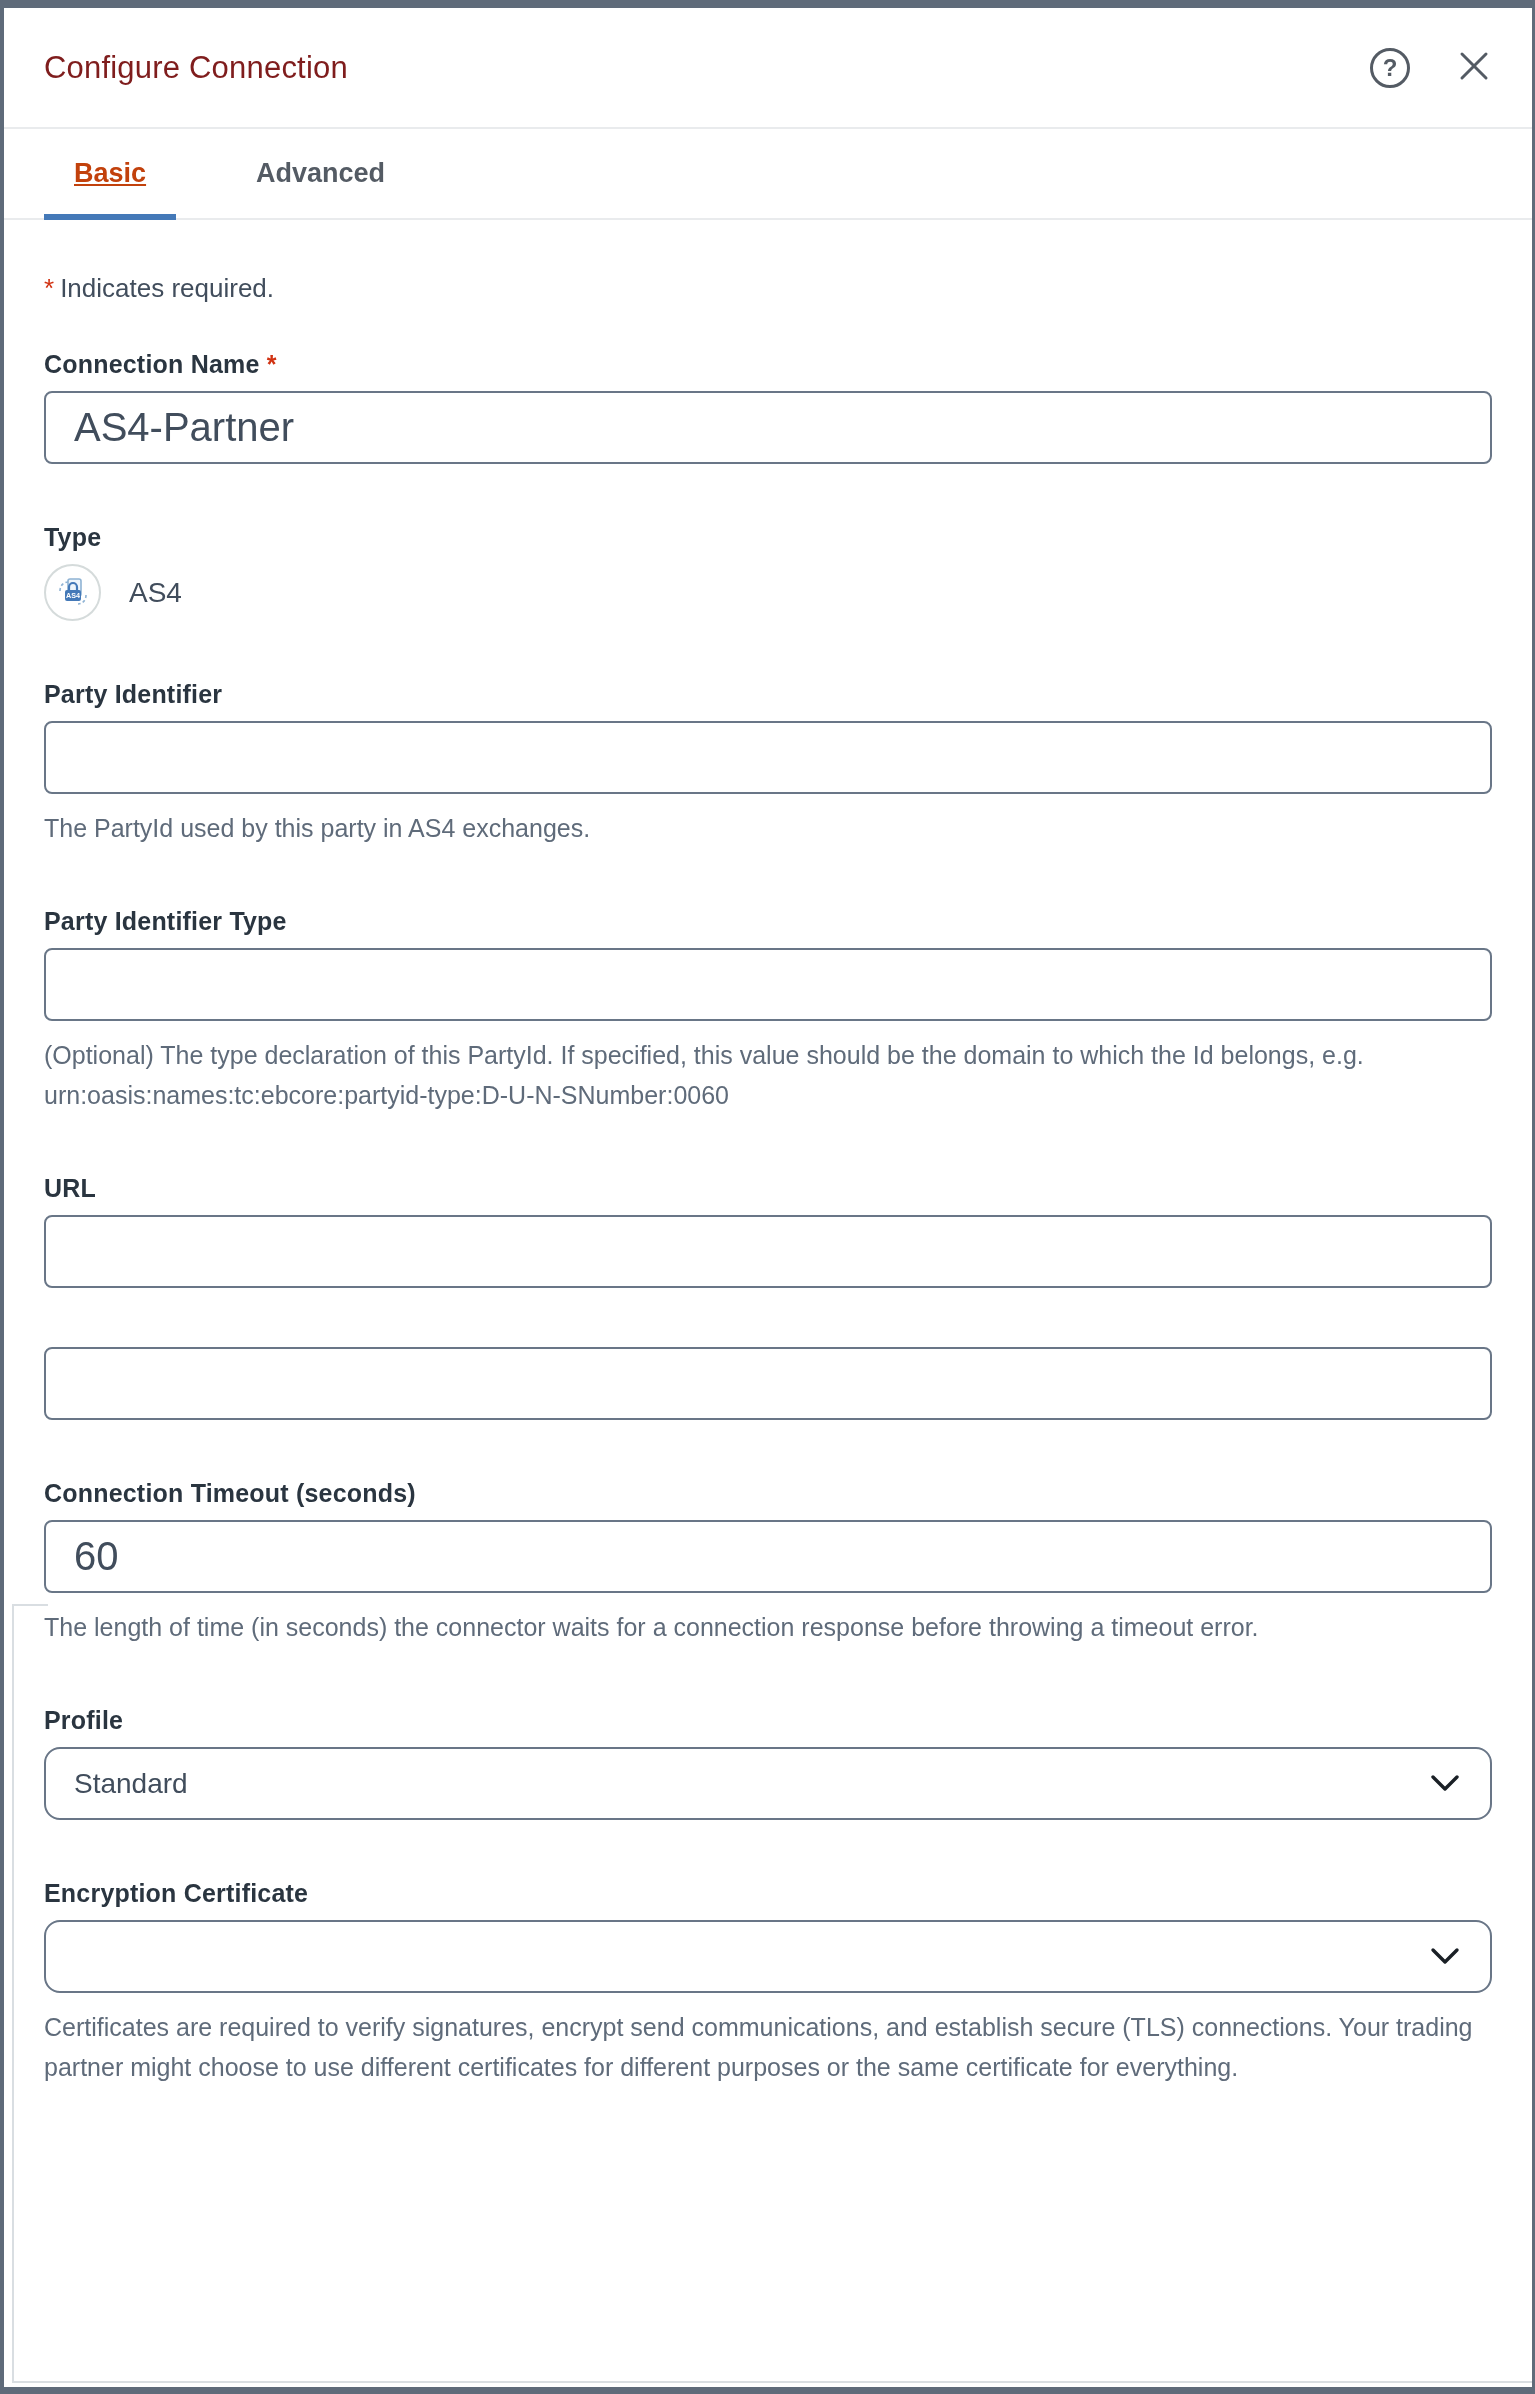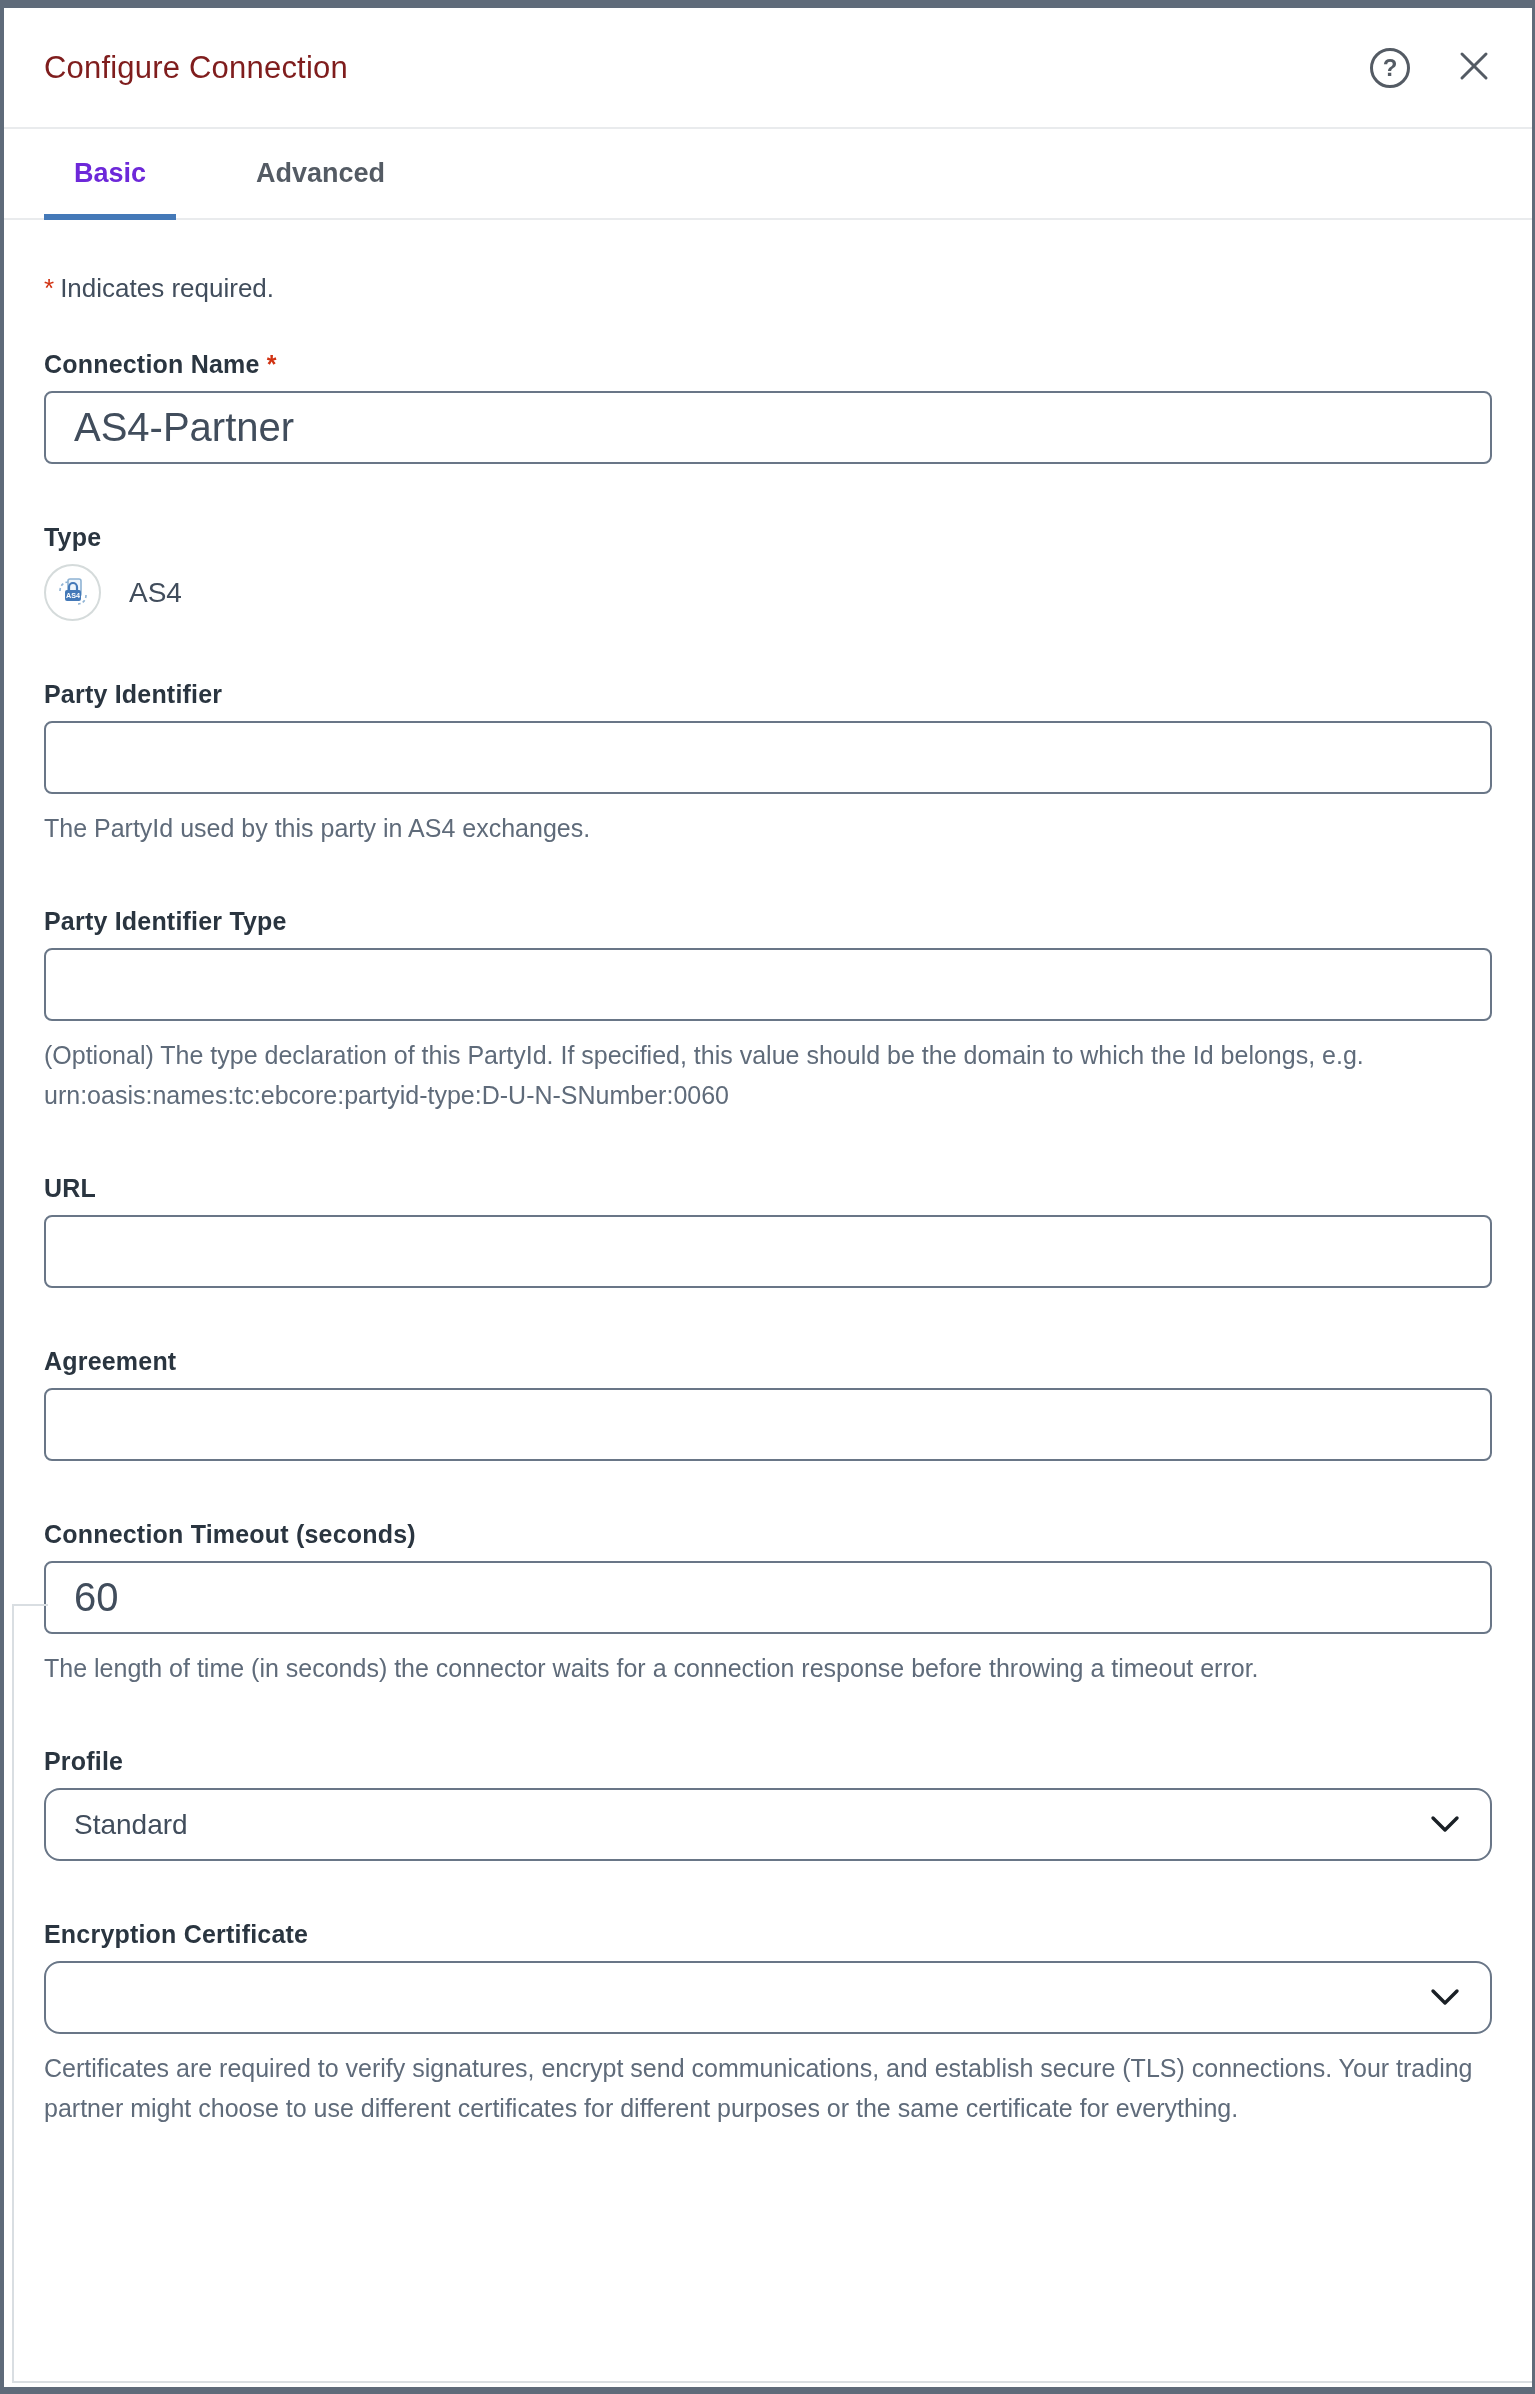--- a/index.html
+++ b/index.html
@@ -52,21 +52,21 @@
   }
   .tab {
     position: relative;
     display: flex; align-items: center;
     padding: 0 30px;
     font-size: 27px; font-weight: 700;
     color: #545b64;
     cursor: pointer;
   }
   .tab + .tab { margin-left: 50px; }
-  .tab.active { color: #6d28d9; }
+  .tab.active { color: #c2410c; text-decoration: underline; }
   .tab.active::after {
     content: "";
     position: absolute; left: 0; right: 0; bottom: -2px;
     height: 6px; background: #4479b8;
   }
   
   .content { padding: 0 40px; }
   .required-note {
     margin: 53px 0 46px;
     font-size: 26px; color: #414d5c;
@@ -181,21 +181,20 @@
       <input class="text-input" type="text" value="" style="">
       <p class="field-description">(Optional) The type declaration of this PartyId. If specified, this value should be the domain to which the Id belongs, e.g. urn:oasis:names:tc:ebcore:partyid-type:D-U-N-SNumber:0060</p>
     </div>
 
     <div class="field">
       <label class="field-label">URL</label>
       <input class="text-input" type="text" value="" style="">
     </div>
 
     <div class="field">
-      <label class="field-label">Agreement</label>
       <input class="text-input" type="text" value="" style="">
     </div>
 
     <div class="field">
       <label class="field-label">Connection Timeout (seconds)</label>
       <input class="text-input" type="text" value="60" style="">
       <p class="field-description">The length of time (in seconds) the connector waits for a connection response before throwing a timeout error.</p>
     </div>
 
     <div class="field">

